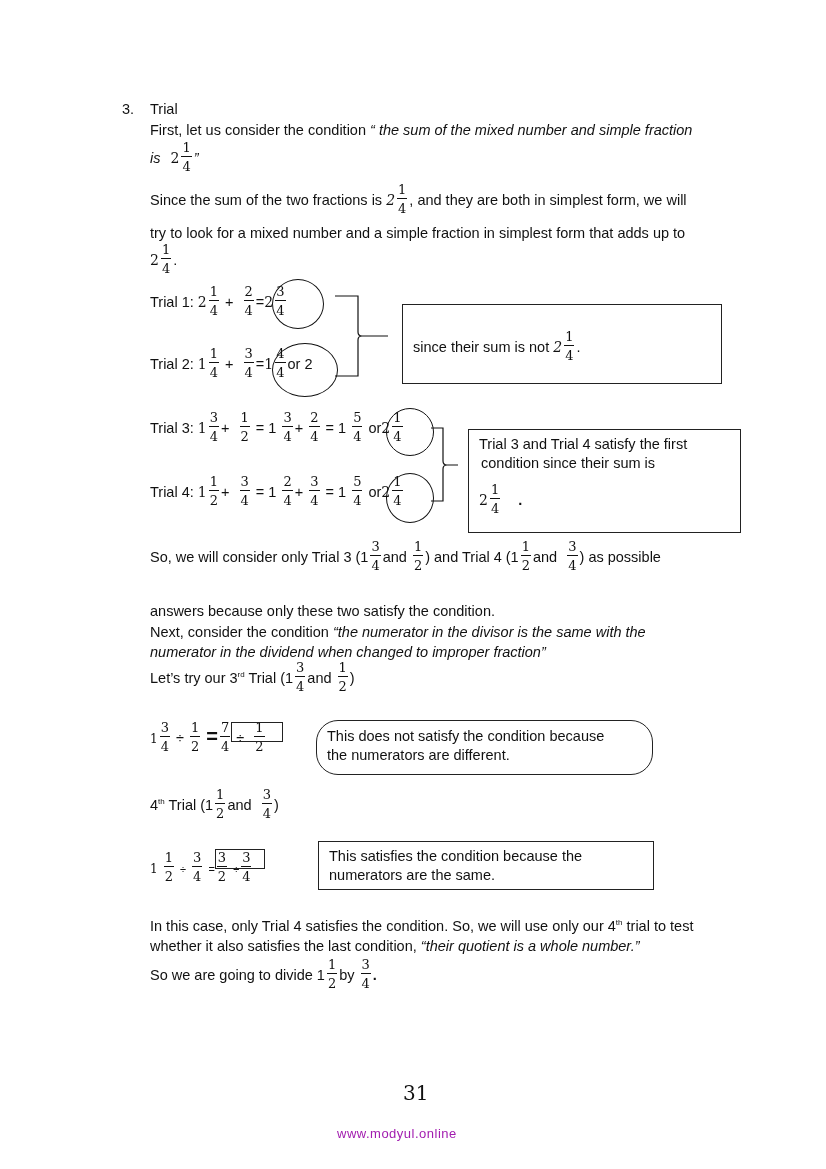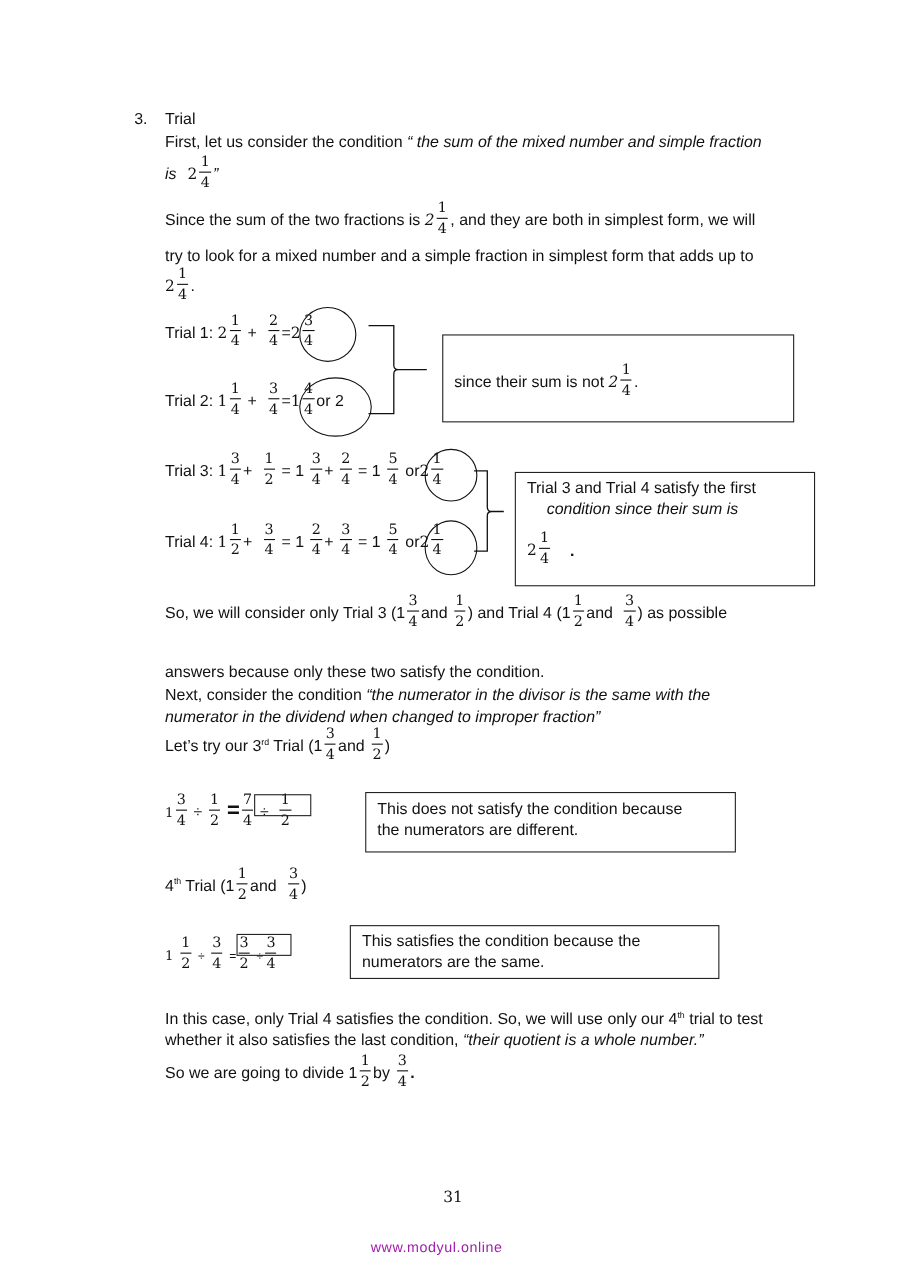--- a/index.html
+++ b/index.html
@@ -8,21 +8,21 @@
   .abs { position: absolute; white-space: nowrap; }
   .it { font-style: italic; }
   .frac { display: inline-block; vertical-align: middle; text-align: center;
           font-family: "DejaVu Serif", serif; font-size: 13px; line-height: 1; margin: 0 2px; position: relative; top: -2px; }
   .frac .n, .frac .d { display: block; padding: 0 1px; }
   .frac .bar { display: block; border-top: 1px solid #111; margin: 2px 0 3px 0; min-width: 8px; }
   .whole { font-family: "DejaVu Serif", serif; font-size: 14px; }
   .box { position: absolute; border: 1px solid #222; background: #fff; }
   .circle { position: absolute; border: 1.3px solid #111; border-radius: 50%; }
   sup { font-size: 8px; }
-  .pagenum { font-family: "DejaVu Serif", serif; font-size: 14px; }
+  .pagenum { font-family: "DejaVu Serif", serif; font-size: 20px; }
   .watermark { color: #a21caf; font-size: 13px; letter-spacing: 0.5px; }
   .rectbox { position: absolute; border: 1px solid #222; }
 </style>
 </head>
 <body>
 
 <div class="abs" style="left:122px;top:101px;">3.</div>
 <div class="abs" style="left:150px;top:101px;">Trial</div>
 
 <div class="abs" style="left:150px;top:122px;">
@@ -95,21 +95,21 @@
   <span>or</span><span class="whole">2</span><span class="frac"><span class="n">1</span><span class="bar"></span><span class="d">4</span></span>
 </div>
 <div class="circle" style="left:386px;top:473px;width:46px;height:48px;"></div>
 
 <svg class="abs" style="left:428px;top:425px;" width="40" height="80">
   <path d="M3 3 H15 V36 Q15 40 19 40 L30 40 M19 40 Q15 40 15 44 V76 H3" fill="none" stroke="#111" stroke-width="1.2"></path>
 </svg>
 
 <div class="box" style="left:468px;top:429px;width:271px;height:102px;">
   <div class="abs" style="left:10px;top:6px;">Trial 3 and Trial 4 satisfy the first</div>
-  <div class="abs" style="left:28px;top:25px;font-style:italic;">condition since their sum is</div>
+  <div class="abs" style="left:12px;top:25px;">condition since their sum is</div>
   <div class="abs" style="left:10px;top:55px;">
     <span class="whole">2</span><span class="frac"><span class="n">1</span><span class="bar"></span><span class="d">4</span></span>
     <span style="margin-left:12px;font-weight:bold;">.</span>
   </div>
 </div>
 
 <div class="abs" style="left:150px;top:542px;">
   <span>So, we will consider only Trial 3 (1</span><span class="frac"><span class="n">3</span><span class="bar"></span><span class="d">4</span></span><span>and</span>
   <span class="frac"><span class="n">1</span><span class="bar"></span><span class="d">2</span></span><span>) and Trial 4 (1</span><span class="frac"><span class="n">1</span><span class="bar"></span><span class="d">2</span></span><span>and</span>&nbsp;
   <span class="frac"><span class="n">3</span><span class="bar"></span><span class="d">4</span></span><span>) as possible</span>
@@ -129,21 +129,21 @@
 <div class="abs" style="left:150px;top:723px;">
   <span class="whole" style="font-size:12px;">1</span><span class="frac"><span class="n">3</span><span class="bar"></span><span class="d">4</span></span>
   <span>÷</span>
   <span class="frac"><span class="n">1</span><span class="bar"></span><span class="d">2</span></span>
   <span style="font-size:20px;font-weight:bold;">=</span><span class="frac"><span class="n">7</span><span class="bar"></span><span class="d">4</span></span>
   <span>÷</span>&nbsp;
   <span class="frac"><span class="n">1</span><span class="bar"></span><span class="d">2</span></span>
 </div>
 <div class="rectbox" style="left:231px;top:722px;width:50px;height:18px;"></div>
 
-<div class="box" style="left:332px;top:720px;width:335px;height:53px;">
+<div class="box" style="left:316px;top:720px;width:335px;height:53px;border-radius:22px;">
   <div class="abs" style="left:10px;top:7px;">This does not satisfy the condition because</div>
   <div class="abs" style="left:10px;top:26px;">the numerators are different.</div>
 </div>
 
 <div class="abs" style="left:150px;top:790px;">
   <span>4</span><sup>th</sup><span> Trial (1</span><span class="frac"><span class="n">1</span><span class="bar"></span><span class="d">2</span></span><span>and</span>&nbsp;
   <span class="frac"><span class="n">3</span><span class="bar"></span><span class="d">4</span></span><span>)</span>
 </div>
 
 <div class="abs" style="left:150px;top:853px;">

